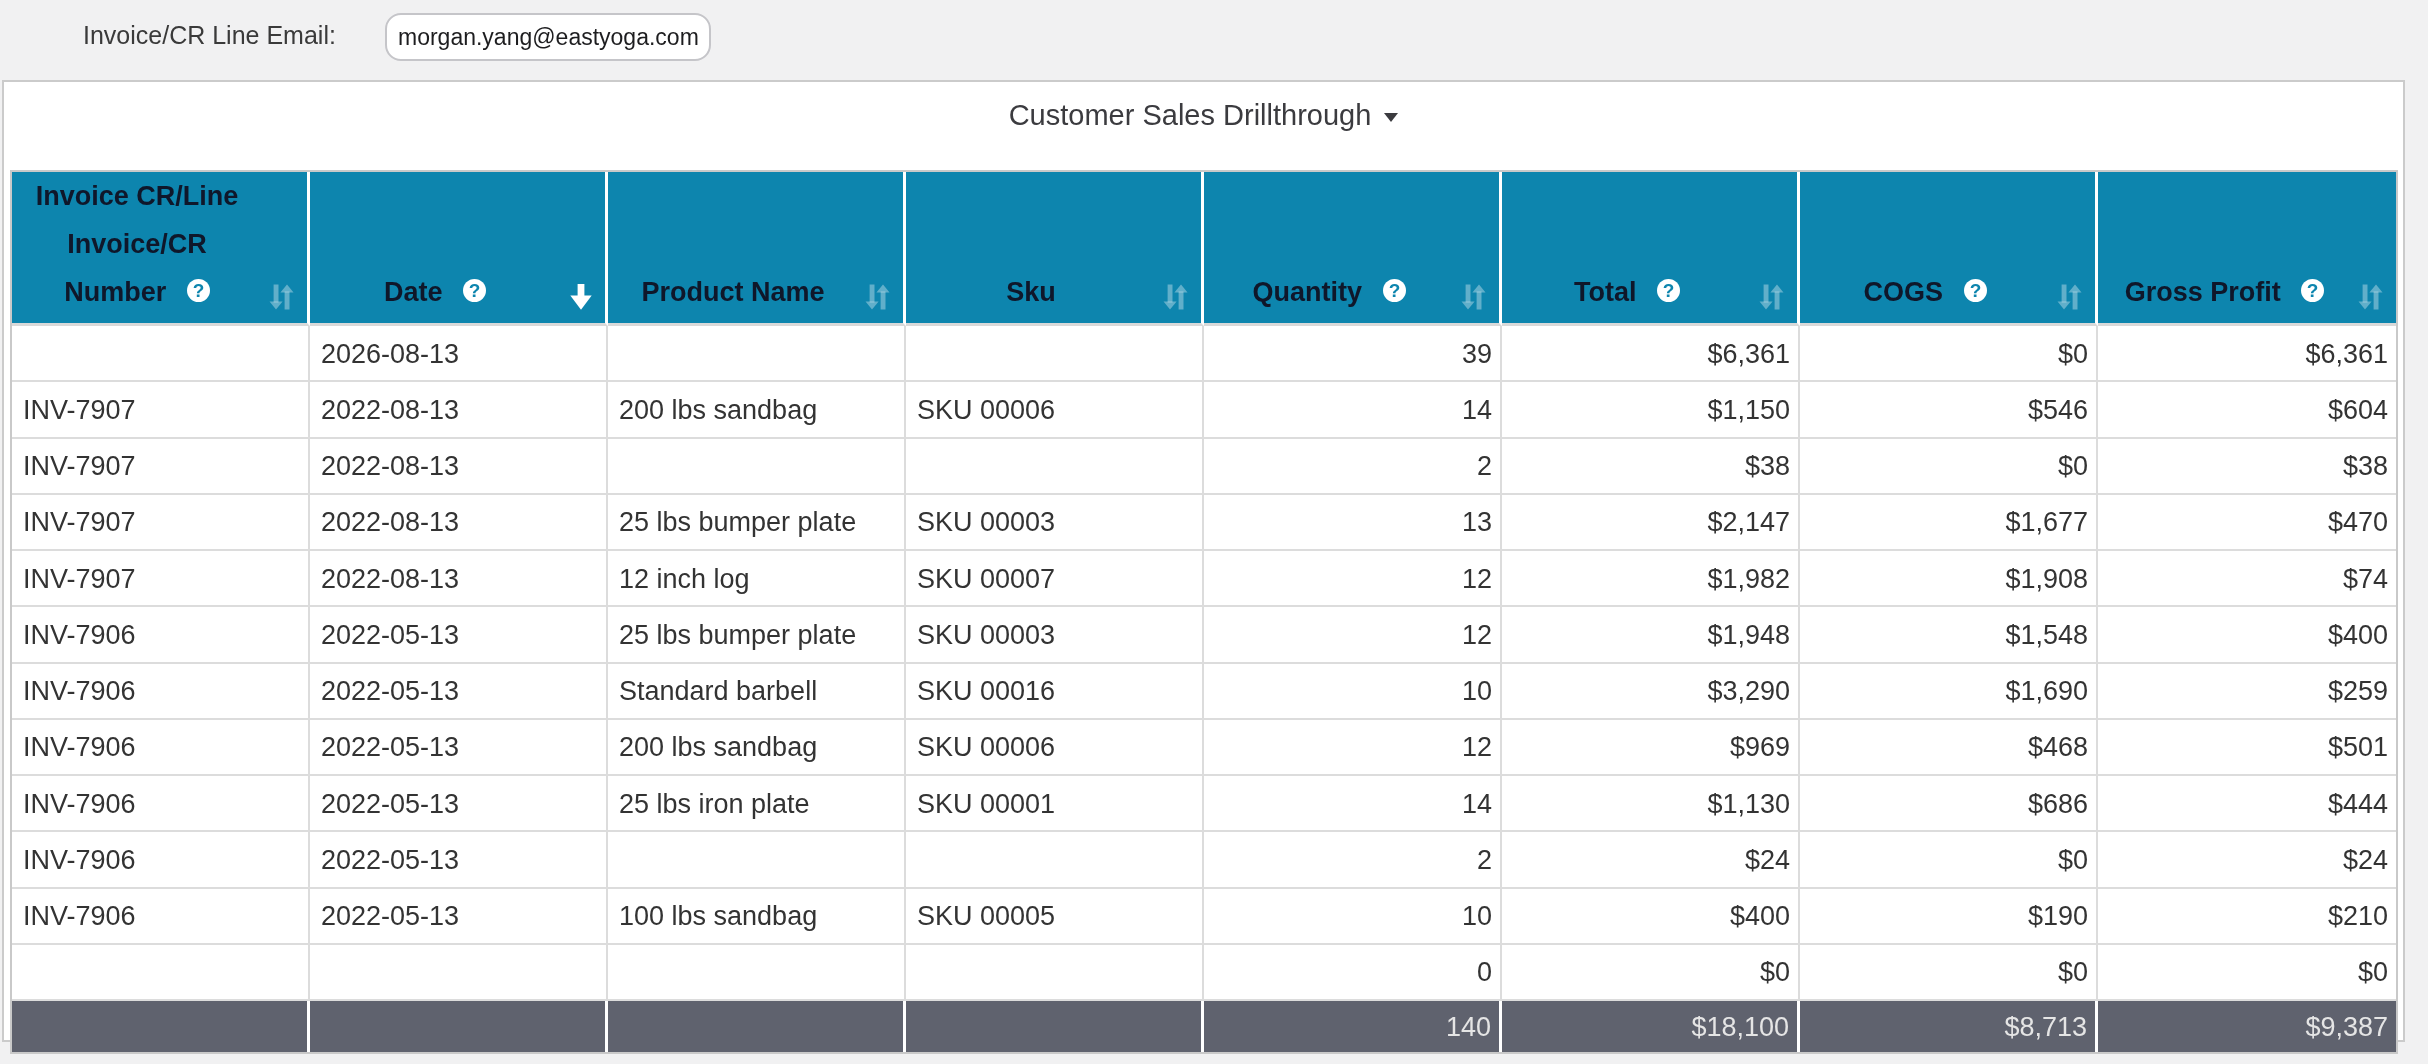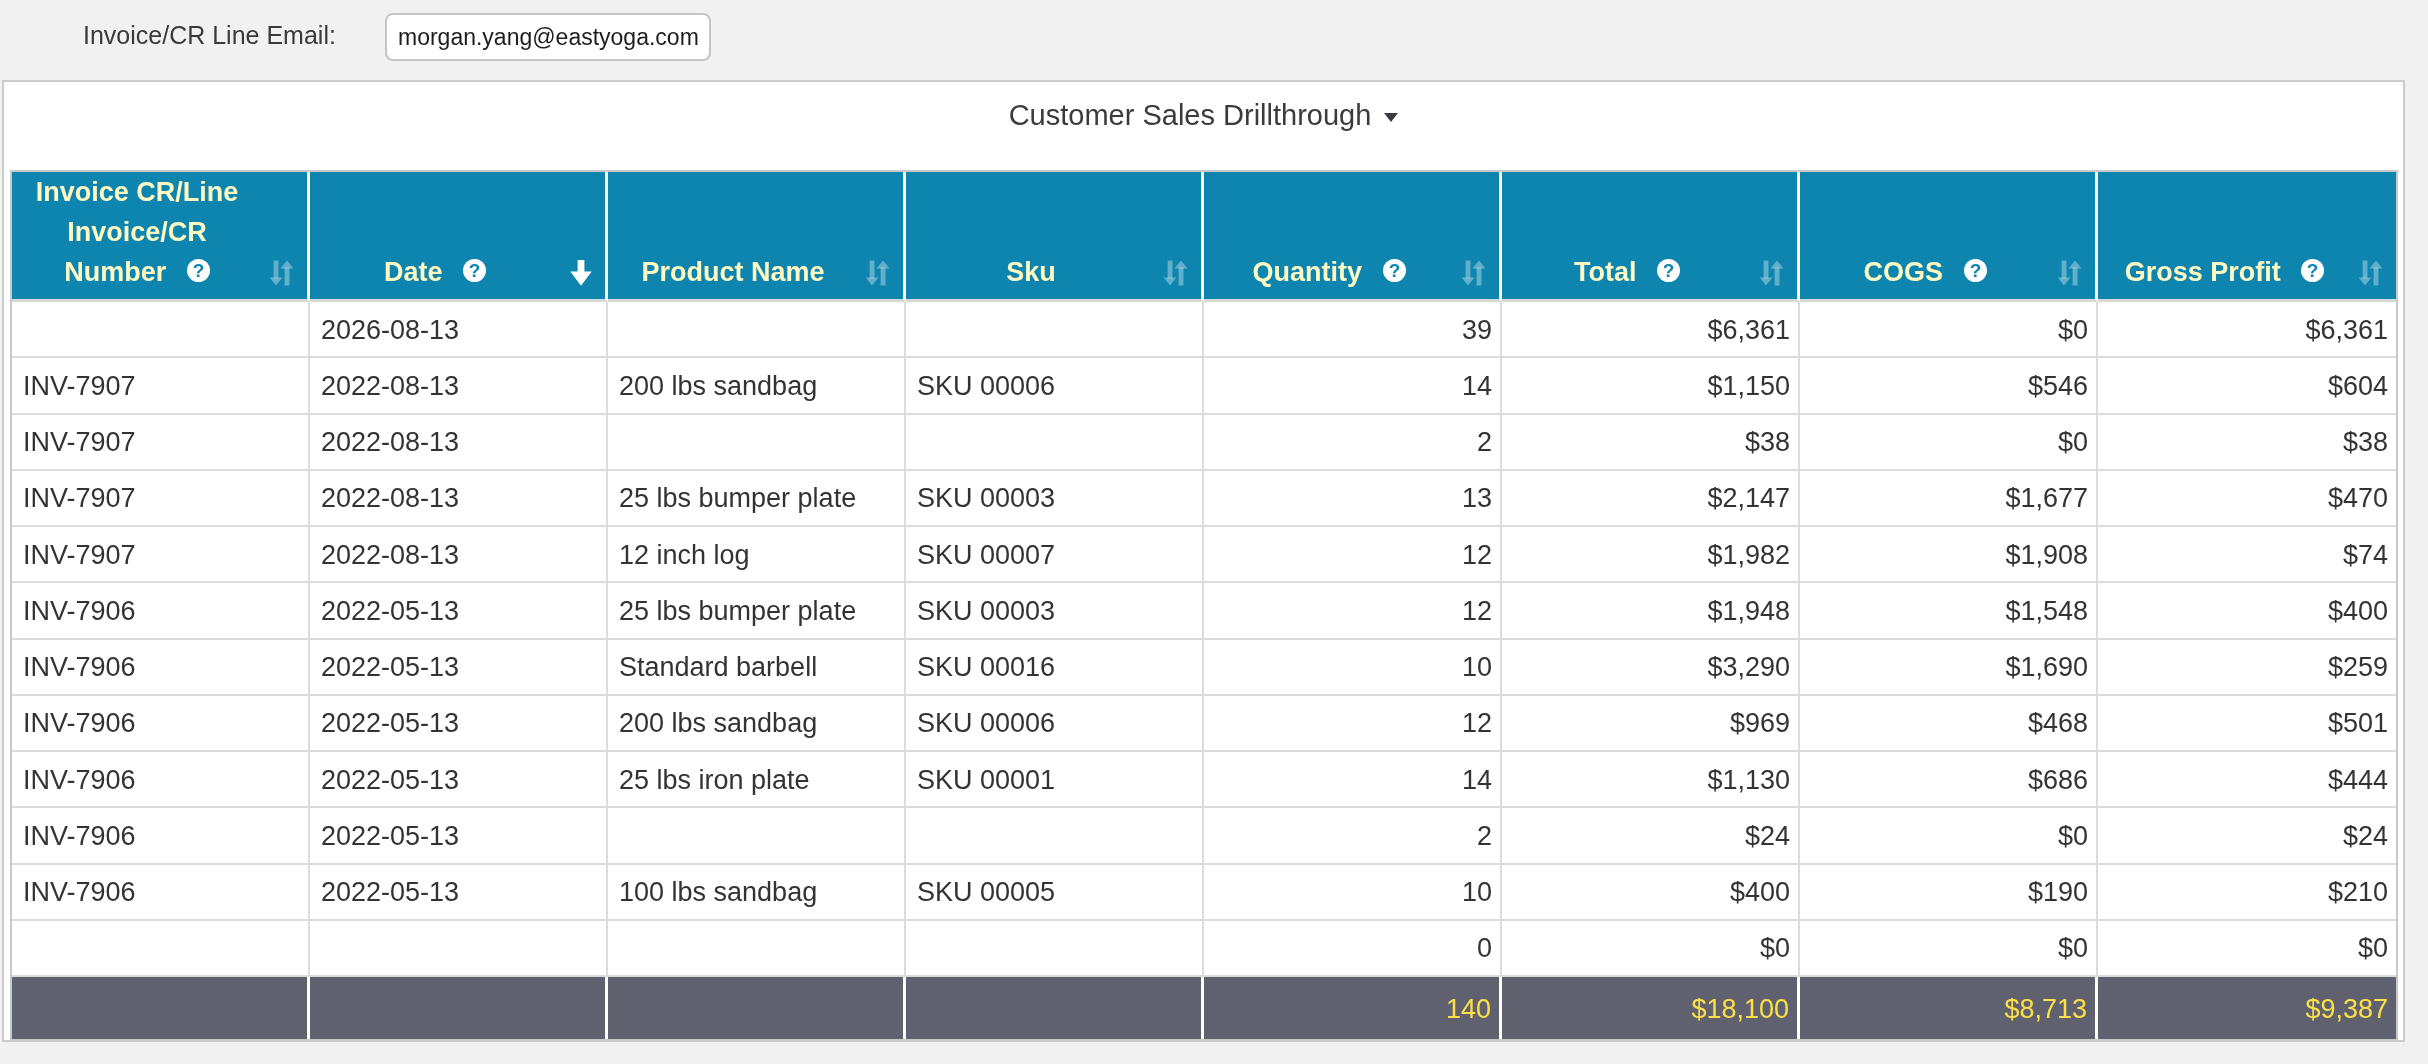--- a/index.html
+++ b/index.html
@@ -1,31 +1,31 @@
 <!DOCTYPE html>
 <html><head><meta charset="utf-8"><title>Report</title>
 <style>
 *{box-sizing:border-box;margin:0;padding:0}
 html,body{width:2428px;height:1064px;background:#f1f1f2;font-family:"Liberation Sans",sans-serif;position:relative;overflow:hidden}
 .lbl{position:absolute;left:83px;top:21px;font-size:25px;color:#3a3a3a}
-.inp{position:absolute;left:385px;top:13px;width:326px;height:48px;background:#fff;border:2px solid #c5c5c9;border-radius:8px;font-size:23px;color:#1d1d1f;line-height:44px;padding-left:11px;white-space:nowrap}
+.inp{position:absolute;left:385px;top:13px;width:326px;height:48px;background:#fff;border:2px solid #c5c5c9;border-radius:16px;font-size:23px;color:#1d1d1f;line-height:44px;padding-left:11px;white-space:nowrap}
 .panel{position:absolute;left:2px;top:80px;width:2403px;height:962px;background:#fff;border:2px solid #cbcbcb}
 .title{position:absolute;left:0;right:0;top:17px;text-align:center;font-size:29px;font-weight:normal;color:#3b3b3f}
 .caret{display:inline-block;width:0;height:0;border-left:7.5px solid transparent;border-right:7.5px solid transparent;border-top:9.5px solid #3b3b3f;margin-left:13px;vertical-align:3px}
 .twrap{position:absolute;left:6px;top:88px;width:2388px;border:2px solid #c9c9c9;background:#fff}
 table{width:2384px;table-layout:fixed;border-collapse:separate;border-spacing:0;font-size:27px;color:#333}
-th{background:#0d85ae;color:#fef9c3;font-weight:bold;font-size:27px;height:127px;vertical-align:bottom;padding:0 0 7px 0;border-bottom:3px solid #d9d9d9;border-right:3px solid #fff;position:relative;line-height:40px}
+th{background:#0d85ae;color:#0f172a;font-weight:bold;font-size:27px;height:127px;vertical-align:bottom;padding:0 0 7px 0;border-bottom:3px solid #d9d9d9;border-right:3px solid #fff;position:relative;line-height:48px}
 th:last-child{border-right:none}
 th .cen{display:block;margin-right:45px;text-align:center}
 svg.q{vertical-align:-1px;margin-left:13px}
 svg.sort,svg.darr{position:absolute;right:13px;bottom:13px}
 tbody td{height:56.25px;padding:2px 8px 0 11px;border-bottom:2px solid #dcdcdc;border-right:2px solid #dcdcdc;background:#fff;white-space:nowrap;overflow:hidden}
 tbody td:last-child{border-right:none}
 td.r{text-align:right}
-tr.sum td{background:#5f626e;color:#fde047;border-right:3px solid #fff;border-bottom:none;height:62px}
+tr.sum td{background:#5f626e;color:#e5e5e5;border-right:3px solid #fff;border-bottom:none;height:51px}
 tr.sum td:last-child{border-right:none}
 </style></head>
 <body>
 <div class="lbl">Invoice/CR Line Email:</div>
 <div class="inp">morgan.yang@eastyoga.com</div>
 <div class="panel">
   <div class="title">Customer Sales Drillthrough<span class="caret"></span></div>
   <div class="twrap">
   <table>
   <colgroup>

